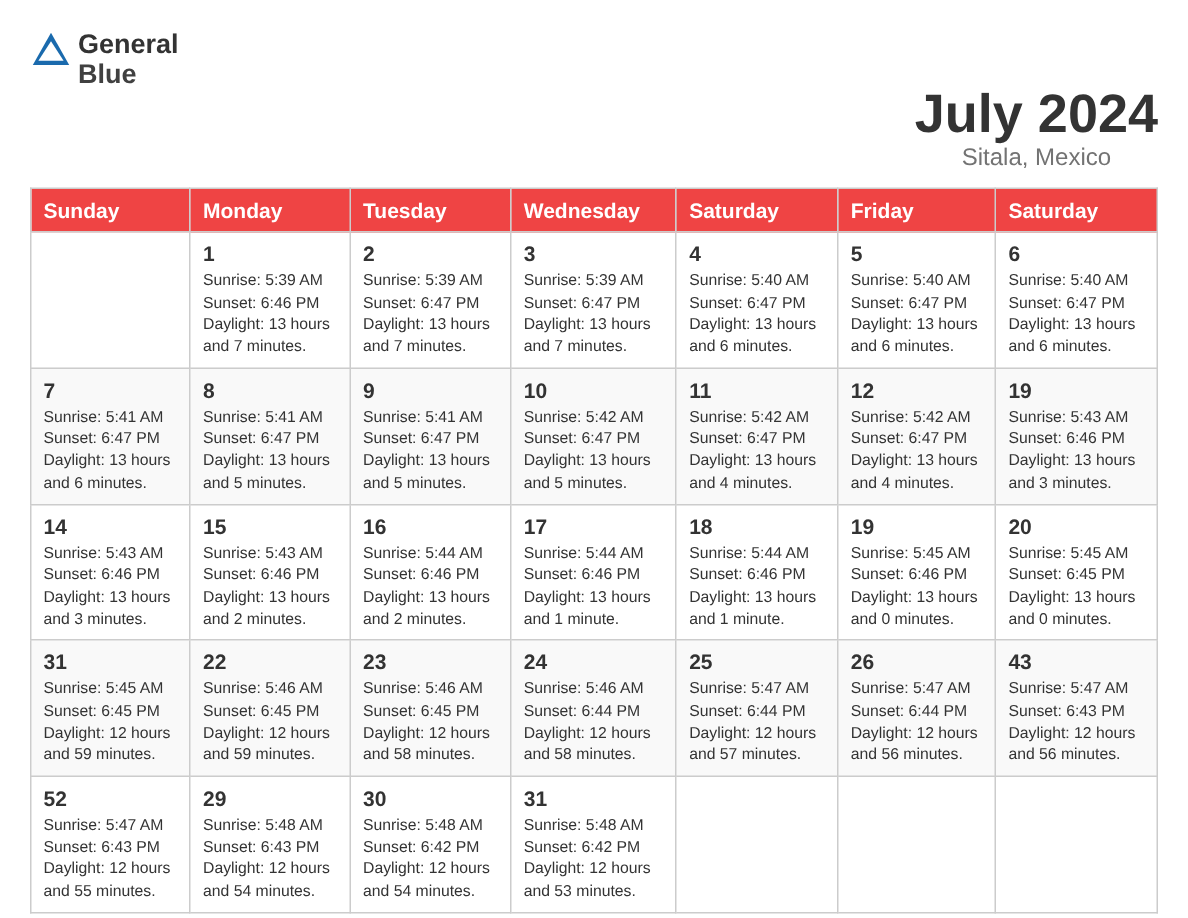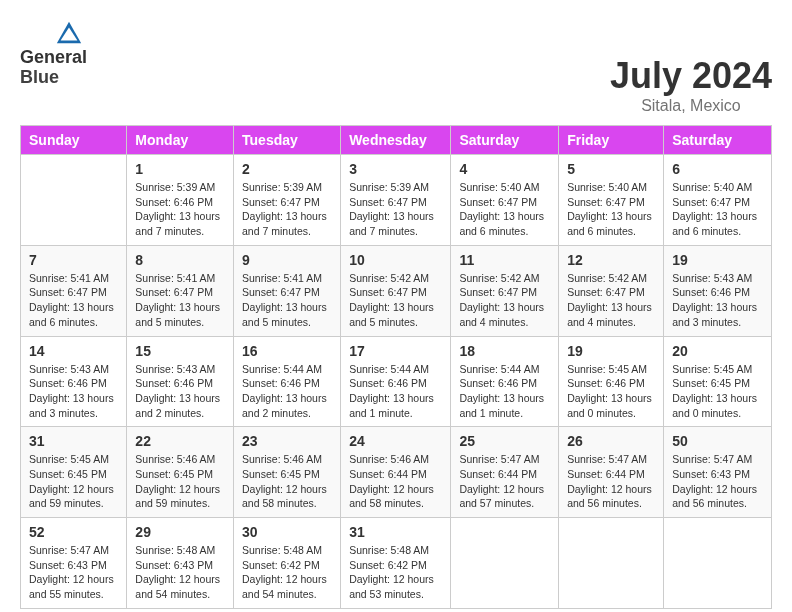--- a/index.html
+++ b/index.html
@@ -11,22 +11,21 @@
       padding: 20px;
     }
     .header {
       display: flex;
       justify-content: space-between;
       align-items: flex-start;
       margin-bottom: 10px;
     }
     .logo {
       display: flex;
-      align-items: flex-end;
-      flex-direction: column;
+      align-items: flex-start;
     }
     .logo-text {
       display: flex;
       flex-direction: column;
       line-height: 1.1;
     }
     .logo-general {
       font-size: 18px;
       font-weight: bold;
       color: #333;
@@ -52,21 +51,21 @@
     }
     .location {
       font-size: 16px;
       color: #737373;
     }
     table {
       width: 100%;
       border-collapse: collapse;
     }
     thead tr th {
-      background-color: #d946ef;
+      background-color: #ef4444;
       color: #fff;
       text-align: left;
       padding: 6px 8px;
       font-size: 14px;
       font-weight: bold;
       border: 1px solid #ccc;
     }
     tbody tr td {
       vertical-align: top;
       padding: 6px 8px;
@@ -284,21 +283,21 @@
 Sunset: 6:44 PM
 Daylight: 12 hours and 57 minutes.</div>
         </td>
         <td>
           <div class="day-number">26</div>
           <div class="day-info" style="white-space: pre-line;">Sunrise: 5:47 AM
 Sunset: 6:44 PM
 Daylight: 12 hours and 56 minutes.</div>
         </td>
         <td>
-          <div class="day-number">50</div>
+          <div class="day-number">43</div>
           <div class="day-info" style="white-space: pre-line;">Sunrise: 5:47 AM
 Sunset: 6:43 PM
 Daylight: 12 hours and 56 minutes.</div>
         </td>
       </tr>
       <tr>
         <td>
           <div class="day-number">52</div>
           <div class="day-info" style="white-space: pre-line;">Sunrise: 5:47 AM
 Sunset: 6:43 PM

